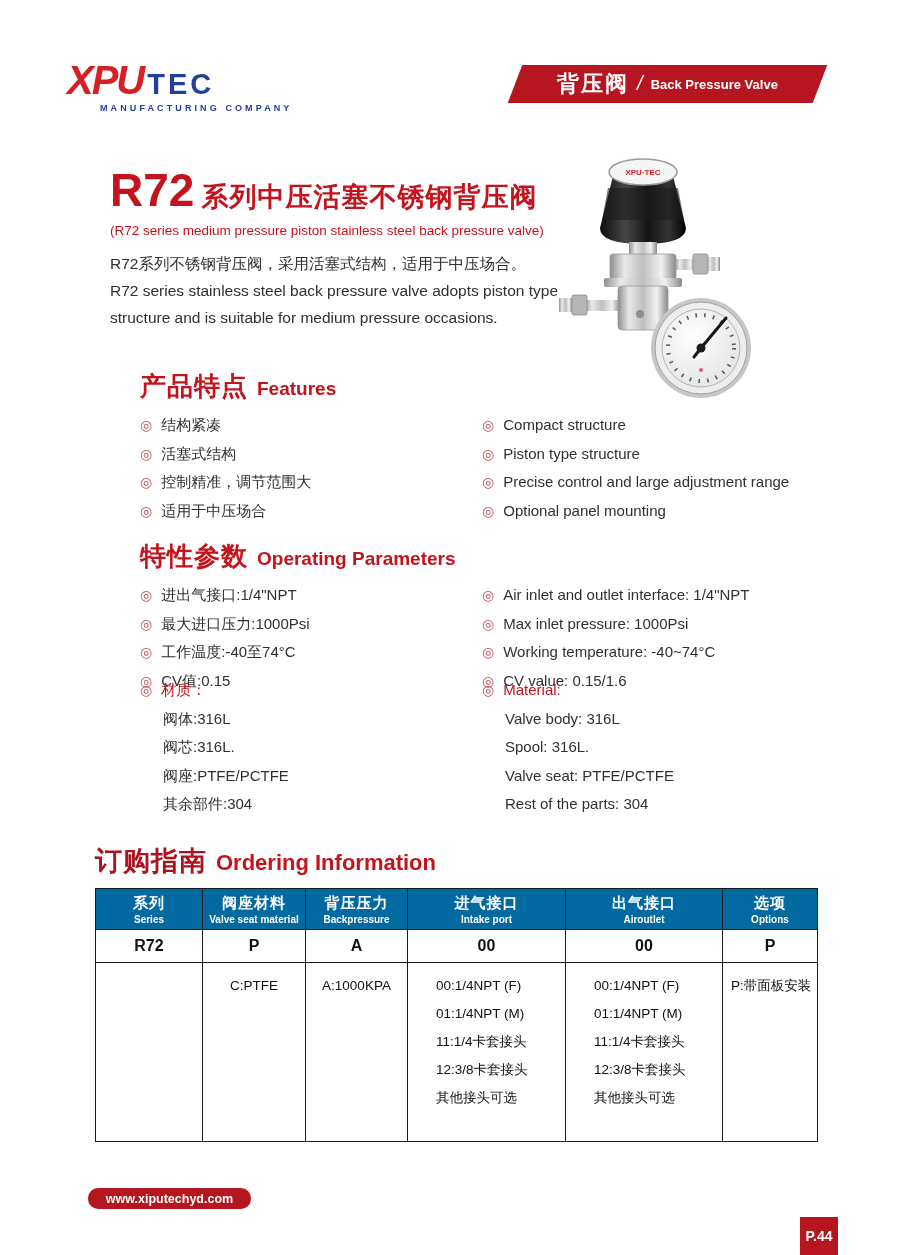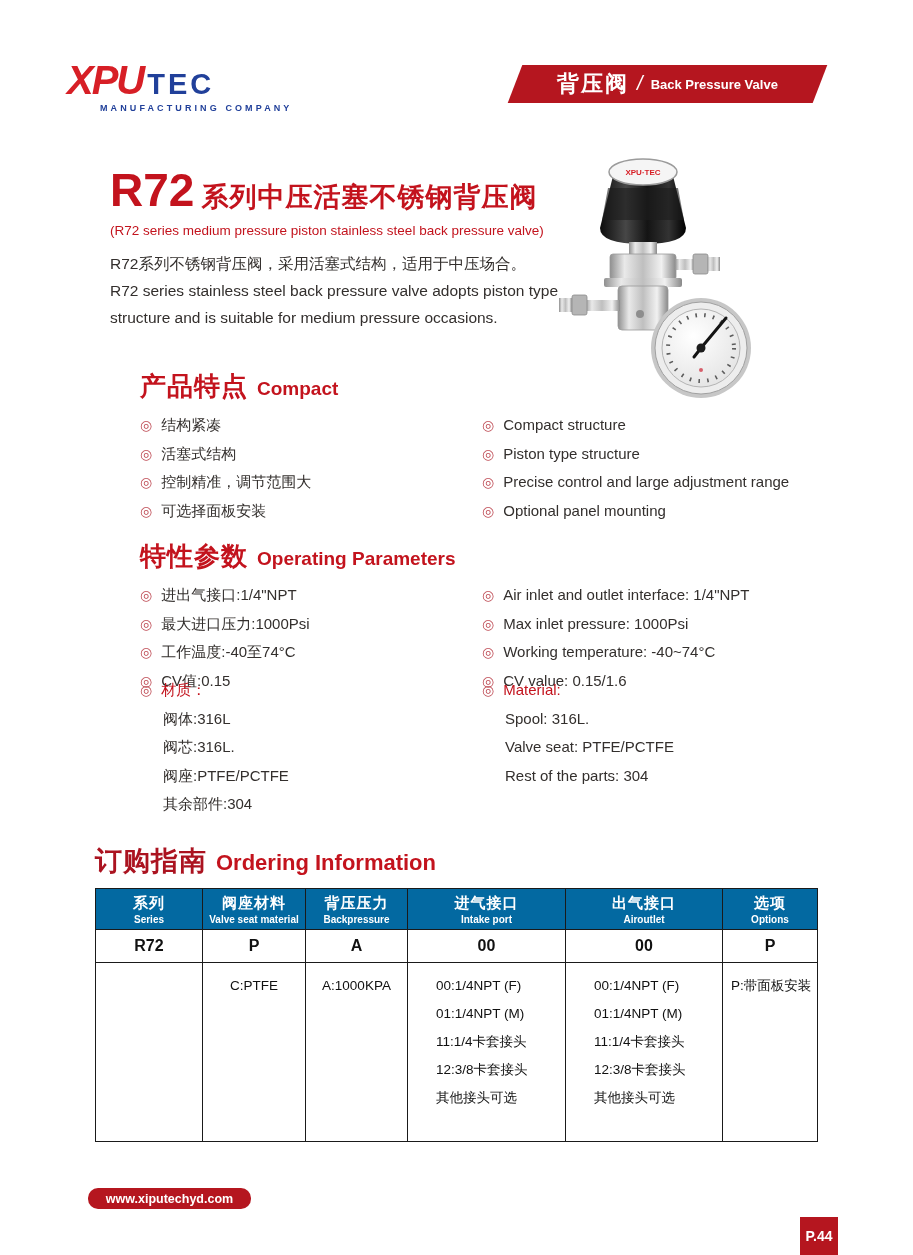--- a/index.html
+++ b/index.html
@@ -164,39 +164,39 @@
       <line x1="153" y1="200" x2="146" y2="209" stroke="#141414" stroke-width="3" stroke-linecap="round"></line>
       <circle cx="153" cy="200" r="4.5" fill="#1c1c1c"></circle>
       <circle cx="153" cy="222" r="2" fill="#c23" opacity="0.7"></circle>
     </g>
   </svg>
 </div>
 
 <div class="section sec-features">
   <div class="sec-heading">
     <span class="zh">产品特点</span>
-    <span class="en">Compact</span>
+    <span class="en">Features</span>
   </div>
   <div class="two-col">
     <div class="col-left">
         <div class="bullet-item">
           <span class="bullet">◎</span>
           <span>结构紧凑</span>
         </div>
         <div class="bullet-item">
           <span class="bullet">◎</span>
           <span>活塞式结构</span>
         </div>
         <div class="bullet-item">
           <span class="bullet">◎</span>
           <span>控制精准，调节范围大</span>
         </div>
         <div class="bullet-item">
           <span class="bullet">◎</span>
-          <span>可选择面板安装</span>
+          <span>适用于中压场合</span>
         </div>
       </div>
     <div class="col-right">
         <div class="bullet-item">
           <span class="bullet">◎</span>
           <span>Compact structure</span>
         </div>
         <div class="bullet-item">
           <span class="bullet">◎</span>
           <span>Piston type structure</span>
@@ -271,20 +271,21 @@
           <div class="plain-item">阀座:PTFE/PCTFE</div>
           <div class="plain-item">其余部件:304</div>
         </div>
     </div>
     <div class="col-right">
       <div class="bullet-item">
         <span class="bullet">◎</span>
         <span class="red-label">Material:</span>
       </div>
       <div>
+          <div class="plain-item">Valve body: 316L</div>
           <div class="plain-item">Spool: 316L.</div>
           <div class="plain-item">Valve seat: PTFE/PCTFE</div>
           <div class="plain-item">Rest of the parts: 304</div>
         </div>
     </div>
   </div>
 </div>
 
 <div class="ordering">
   <div class="ordering-heading">

